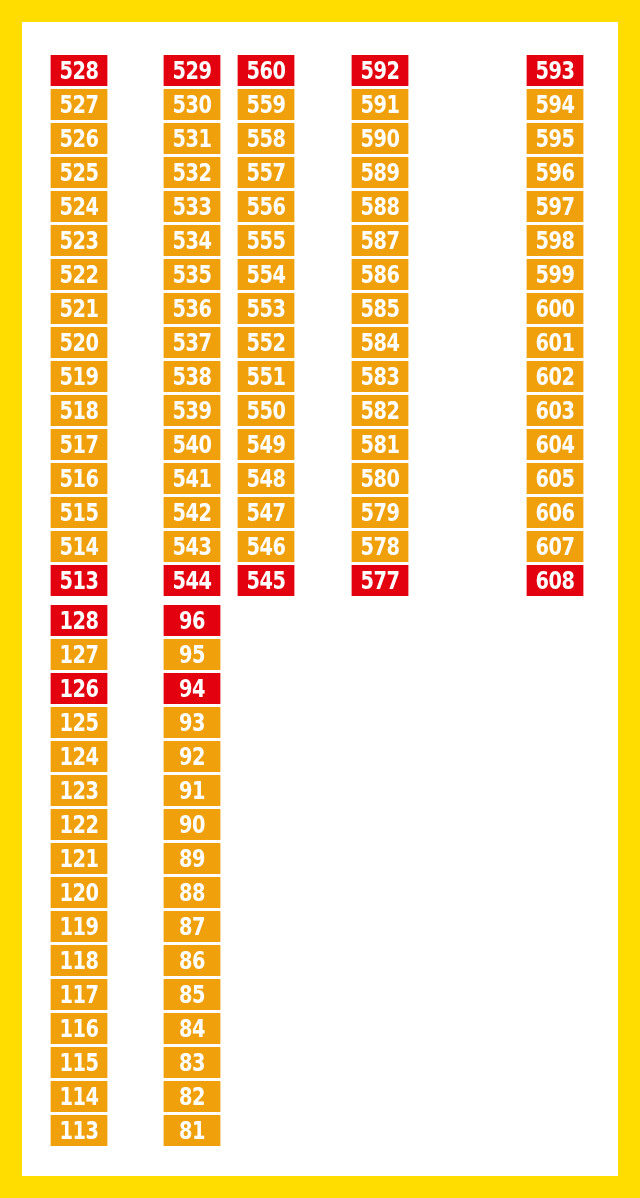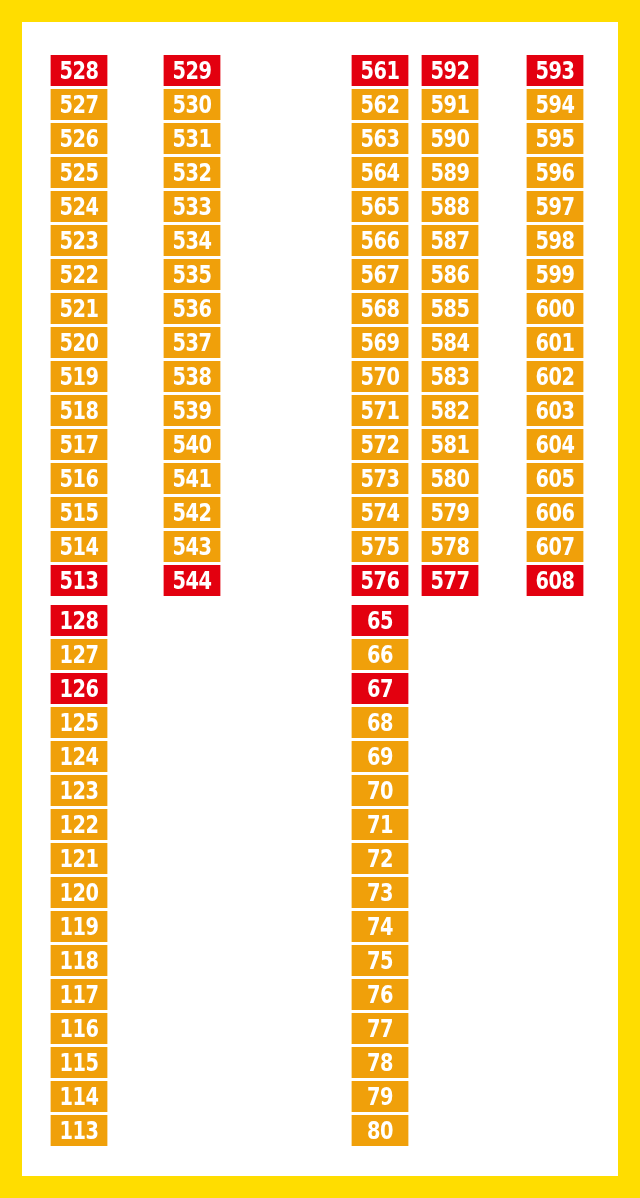--- a/index.html
+++ b/index.html
@@ -98,40 +98,40 @@
           <div class="cell orange">536</div>
           <div class="cell orange">537</div>
           <div class="cell orange">538</div>
           <div class="cell orange">539</div>
           <div class="cell orange">540</div>
           <div class="cell orange">541</div>
           <div class="cell orange">542</div>
           <div class="cell orange">543</div>
           <div class="cell red">544</div>
         </div>
+        <div class="col">
+          <div class="cell red">560</div>
+          <div class="cell orange">559</div>
+          <div class="cell orange">558</div>
+          <div class="cell orange">557</div>
+          <div class="cell orange">556</div>
+          <div class="cell orange">555</div>
+          <div class="cell orange">554</div>
+          <div class="cell orange">553</div>
+          <div class="cell orange">552</div>
+          <div class="cell orange">551</div>
+          <div class="cell orange">550</div>
+          <div class="cell orange">549</div>
+          <div class="cell orange">548</div>
+          <div class="cell orange">547</div>
+          <div class="cell orange">546</div>
+          <div class="cell red">545</div>
+        </div>
       </div>
       <div class="block top grp3">
-        <div class="col">
-          <div class="cell red">561</div>
-          <div class="cell orange">562</div>
-          <div class="cell orange">563</div>
-          <div class="cell orange">564</div>
-          <div class="cell orange">565</div>
-          <div class="cell orange">566</div>
-          <div class="cell orange">567</div>
-          <div class="cell orange">568</div>
-          <div class="cell orange">569</div>
-          <div class="cell orange">570</div>
-          <div class="cell orange">571</div>
-          <div class="cell orange">572</div>
-          <div class="cell orange">573</div>
-          <div class="cell orange">574</div>
-          <div class="cell orange">575</div>
-          <div class="cell red">576</div>
-        </div>
         <div class="col">
           <div class="cell red">592</div>
           <div class="cell orange">591</div>
           <div class="cell orange">590</div>
           <div class="cell orange">589</div>
           <div class="cell orange">588</div>
           <div class="cell orange">587</div>
           <div class="cell orange">586</div>
           <div class="cell orange">585</div>
           <div class="cell orange">584</div>
@@ -178,35 +178,35 @@
           <div class="cell orange">119</div>
           <div class="cell orange">118</div>
           <div class="cell orange">117</div>
           <div class="cell orange">116</div>
           <div class="cell orange">115</div>
           <div class="cell orange">114</div>
           <div class="cell orange">113</div>
         </div>
       </div>
       <div class="block bottom grp2">
+        <div class="col">
+          <div class="cell red">96</div>
+          <div class="cell orange">95</div>
+          <div class="cell red">94</div>
+          <div class="cell orange">93</div>
+          <div class="cell orange">92</div>
+          <div class="cell orange">91</div>
+          <div class="cell orange">90</div>
+          <div class="cell orange">89</div>
+          <div class="cell orange">88</div>
+          <div class="cell orange">87</div>
+          <div class="cell orange">86</div>
+          <div class="cell orange">85</div>
+          <div class="cell orange">84</div>
+          <div class="cell orange">83</div>
+          <div class="cell orange">82</div>
+          <div class="cell orange">81</div>
+        </div>
       </div>
       <div class="block bottom grp3">
-        <div class="col">
-          <div class="cell red">65</div>
-          <div class="cell orange">66</div>
-          <div class="cell red">67</div>
-          <div class="cell orange">68</div>
-          <div class="cell orange">69</div>
-          <div class="cell orange">70</div>
-          <div class="cell orange">71</div>
-          <div class="cell orange">72</div>
-          <div class="cell orange">73</div>
-          <div class="cell orange">74</div>
-          <div class="cell orange">75</div>
-          <div class="cell orange">76</div>
-          <div class="cell orange">77</div>
-          <div class="cell orange">78</div>
-          <div class="cell orange">79</div>
-          <div class="cell orange">80</div>
-        </div>
       </div>
     </div>
 </div>
 
 </body></html>

